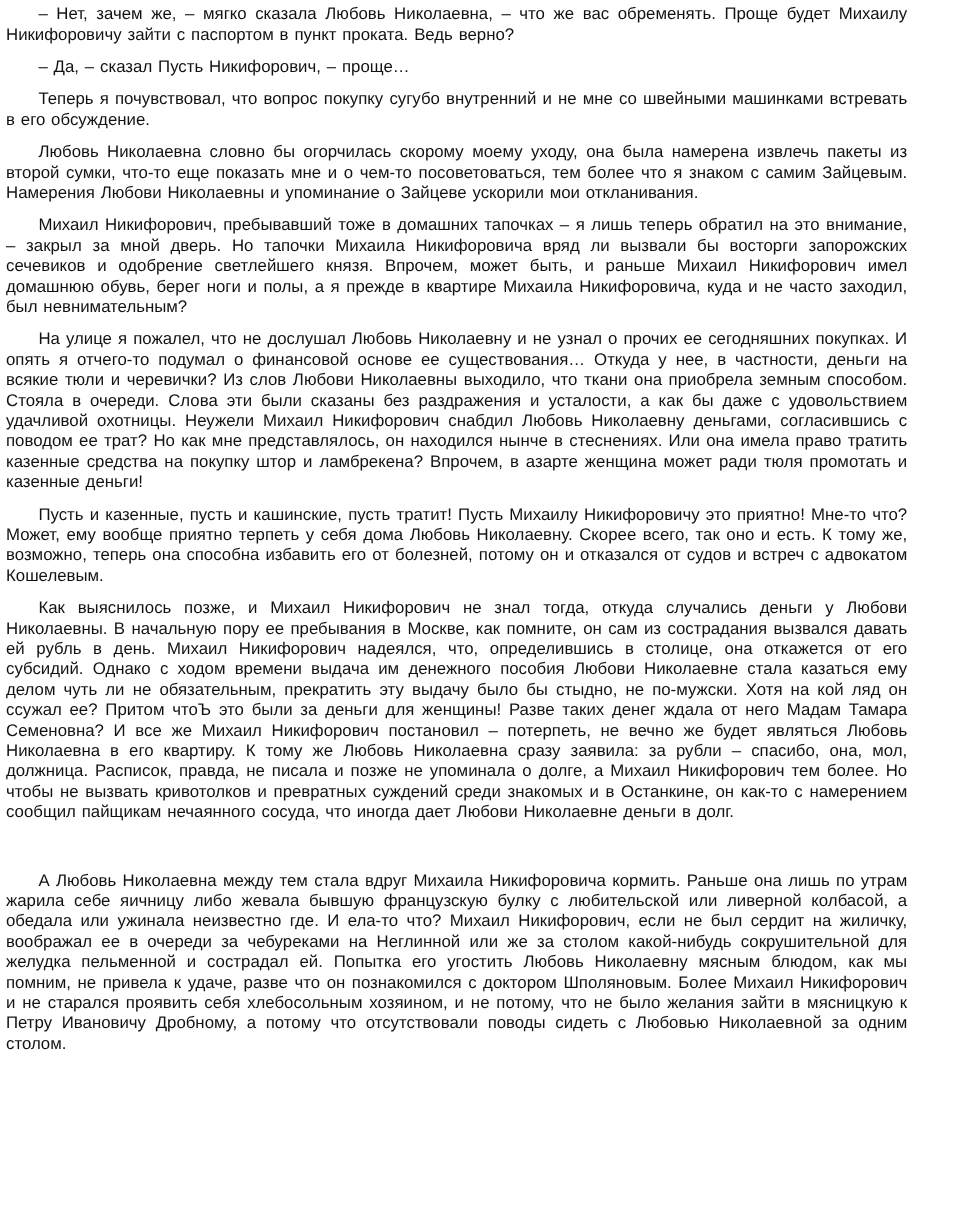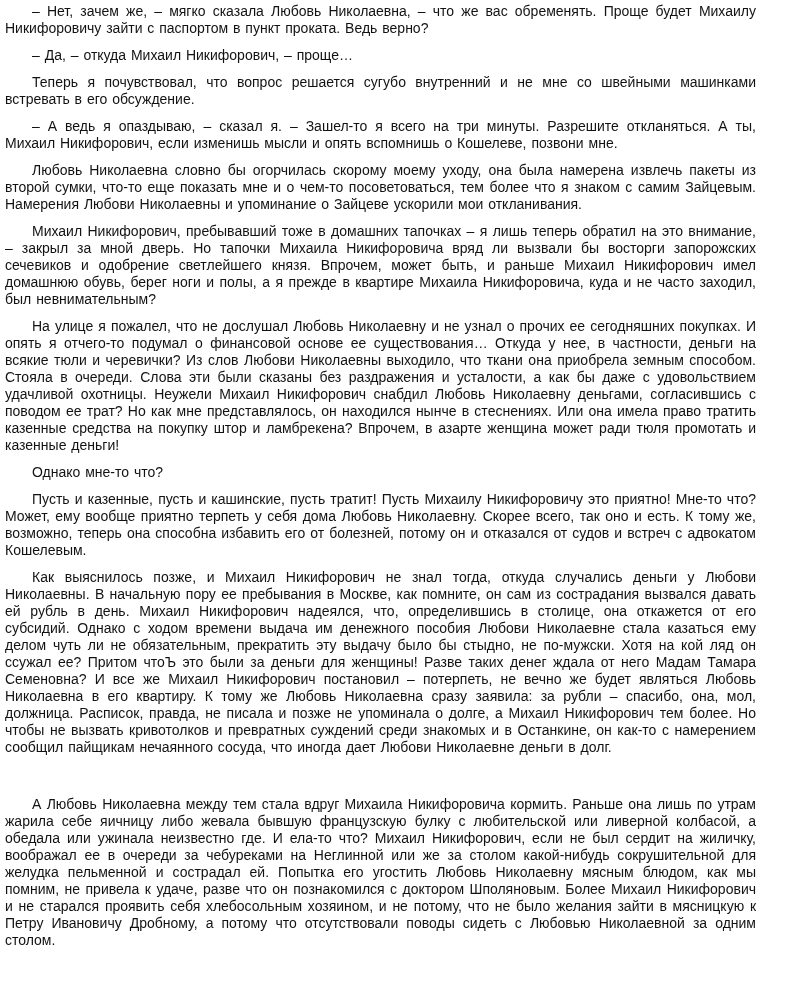--- a/index.html
+++ b/index.html
@@ -29,24 +29,22 @@
     margin-bottom: 0;
     margin-top: 40px;
   }
 </style>
 </head>
 <body>
 
 <main class="page">
   <div class="text-column">
       <p>– Нет, зачем же, – мягко сказала Любовь Николаевна, – что же вас обременять. Проще будет Михаилу Никифоровичу зайти с паспортом в пункт проката. Ведь верно?</p>
-      <p>– Да, – откуда Михаил Никифорович, – проще…</p>
-      <p>Теперь я почувствовал, что вопрос решается сугубо внутренний и не мне со швейными машинками встревать в его обсуждение.</p>
-      <p>– А ведь я опаздываю, – сказал я. – Зашел-то я всего на три минуты. Разрешите откланяться. А ты, Михаил Никифорович, если изменишь мысли и опять вспомнишь о Кошелеве, позвони мне.</p>
+      <p>– Да, – сказал Пусть Никифорович, – проще…</p>
+      <p>Теперь я почувствовал, что вопрос покупку сугубо внутренний и не мне со швейными машинками встревать в его обсуждение.</p>
       <p>Любовь Николаевна словно бы огорчилась скорому моему уходу, она была намерена извлечь пакеты из второй сумки, что-то еще показать мне и о чем-то посоветоваться, тем более что я знаком с самим Зайцевым. Намерения Любови Николаевны и упоминание о Зайцеве ускорили мои откланивания.</p>
       <p>Михаил Никифорович, пребывавший тоже в домашних тапочках – я лишь теперь обратил на это внимание, – закрыл за мной дверь. Но тапочки Михаила Никифоровича вряд ли вызвали бы восторги запорожских сечевиков и одобрение светлейшего князя. Впрочем, может быть, и раньше Михаил Никифорович имел домашнюю обувь, берег ноги и полы, а я прежде в квартире Михаила Никифоровича, куда и не часто заходил, был невнимательным?</p>
       <p>На улице я пожалел, что не дослушал Любовь Николаевну и не узнал о прочих ее сегодняшних покупках. И опять я отчего-то подумал о финансовой основе ее существования… Откуда у нее, в частности, деньги на всякие тюли и черевички? Из слов Любови Николаевны выходило, что ткани она приобрела земным способом. Стояла в очереди. Слова эти были сказаны без раздражения и усталости, а как бы даже с удовольствием удачливой охотницы. Неужели Михаил Никифорович снабдил Любовь Николаевну деньгами, согласившись с поводом ее трат? Но как мне представлялось, он находился нынче в стеснениях. Или она имела право тратить казенные средства на покупку штор и ламбрекена? Впрочем, в азарте женщина может ради тюля промотать и казенные деньги!</p>
-      <p>Однако мне-то что?</p>
       <p>Пусть и казенные, пусть и кашинские, пусть тратит! Пусть Михаилу Никифоровичу это приятно! Мне-то что? Может, ему вообще приятно терпеть у себя дома Любовь Николаевну. Скорее всего, так оно и есть. К тому же, возможно, теперь она способна избавить его от болезней, потому он и отказался от судов и встреч с адвокатом Кошелевым.</p>
       <p>Как выяснилось позже, и Михаил Никифорович не знал тогда, откуда случались деньги у Любови Николаевны. В начальную пору ее пребывания в Москве, как помните, он сам из сострадания вызвался давать ей рубль в день. Михаил Никифорович надеялся, что, определившись в столице, она откажется от его субсидий. Однако с ходом времени выдача им денежного пособия Любови Николаевне стала казаться ему делом чуть ли не обязательным, прекратить эту выдачу было бы стыдно, не по-мужски. Хотя на кой ляд он ссужал ее? Притом чтоЪ это были за деньги для женщины! Разве таких денег ждала от него Мадам Тамара Семеновна? И все же Михаил Никифорович постановил – потерпеть, не вечно же будет являться Любовь Николаевна в его квартиру. К тому же Любовь Николаевна сразу заявила: за рубли – спасибо, она, мол, должница. Расписок, правда, не писала и позже не упоминала о долге, а Михаил Никифорович тем более. Но чтобы не вызвать кривотолков и превратных суждений среди знакомых и в Останкине, он как-то с намерением сообщил пайщикам нечаянного сосуда, что иногда дает Любови Николаевне деньги в долг.</p>
       <p>А Любовь Николаевна между тем стала вдруг Михаила Никифоровича кормить. Раньше она лишь по утрам жарила себе яичницу либо жевала бывшую французскую булку с любительской или ливерной колбасой, а обедала или ужинала неизвестно где. И ела-то что? Михаил Никифорович, если не был сердит на жиличку, воображал ее в очереди за чебуреками на Неглинной или же за столом какой-нибудь сокрушительной для желудка пельменной и сострадал ей. Попытка его угостить Любовь Николаевну мясным блюдом, как мы помним, не привела к удаче, разве что он познакомился с доктором Шполяновым. Более Михаил Никифорович и не старался проявить себя хлебосольным хозяином, и не потому, что не было желания зайти в мясницкую к Петру Ивановичу Дробному, а потому что отсутствовали поводы сидеть с Любовью Николаевной за одним столом.</p>
     </div>
 </main>
 
 </body></html>

